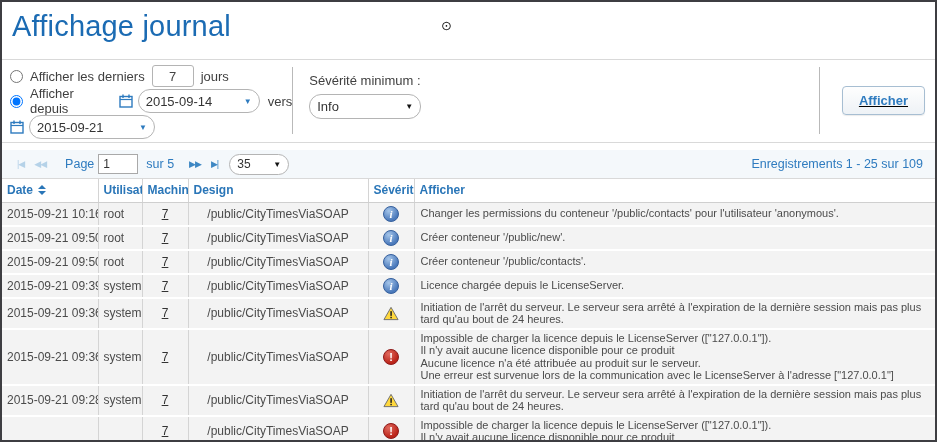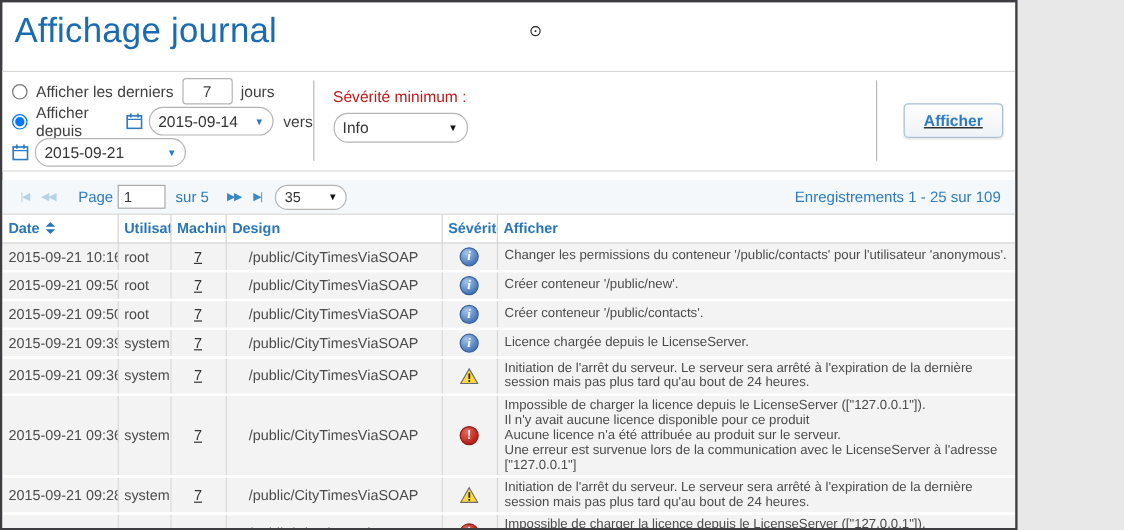--- a/index.html
+++ b/index.html
@@ -1,19 +1,19 @@
 <!DOCTYPE html>
 <html><head>
 <meta charset="utf-8">
 <style>
   * { margin:0; padding:0; box-sizing:border-box; }
   html,body { background:#e8e8e8; }
   body { font-family:"Liberation Sans","DejaVu Sans",sans-serif; }
   .screen {
-    width:848px; height:442px; background:#fff;
+    width:937px; height:442px; background:#fff;
     border:2px solid #3e3e42; overflow:hidden; position:relative;
   }
   
   .title-bar { display:flex; align-items:flex-start; padding:8px 10px 4px 10px; height:57px; }
   .page-title { color:#1b6bb3; font-size:29px; font-weight:400; letter-spacing:0.2px; }
   .help-dot { margin-left:210px; margin-top:8px; font-size:13px; color:#222; }
   
   .filter-bar {
     display:flex; align-items:stretch;
     border-top:1px solid #d9d9d9; border-bottom:1px solid #d9d9d9;
@@ -31,21 +31,21 @@
     display:inline-flex; align-items:center; justify-content:space-between;
     border:1px solid #b4b4b4; border-radius:12px; background:#fff;
     height:24px; padding:0 7px; font-size:13px; color:#333; cursor:default;
   }
   .combo .arr { font-size:8px; margin-left:10px; }
   .date-combo { width:126px; }
   .date-combo .arr { color:#2e7bbf; }
   .vers-label { margin-left:8px; }
   .vdivider { width:1px; background:#b9b9b9; margin:2px 0; }
   .filter-mid { padding:8px 0 0 16px; width:527px; }
-  .sev-label { font-size:13px; color:#b91c1c; margin-bottom:6px; }
+  .sev-label { font-size:13px; color:#404040; margin-bottom:6px; }
   .sev-combo { width:112px; height:25px; }
   .sev-combo .arr { color:#111; }
   .filter-right { display:flex; align-items:center; padding-left:22px;text-decoration:underline; }
   .show-btn {
     font-size:13px; font-weight:bold; color:#2e7bbf;
     background:linear-gradient(#fefefe,#eef2f6);
     border:1px solid #a7bed2; border-radius:4px;
     padding:6px 16px; cursor:pointer; box-shadow:0 1px 1px rgba(0,0,0,.08);
   }
   

